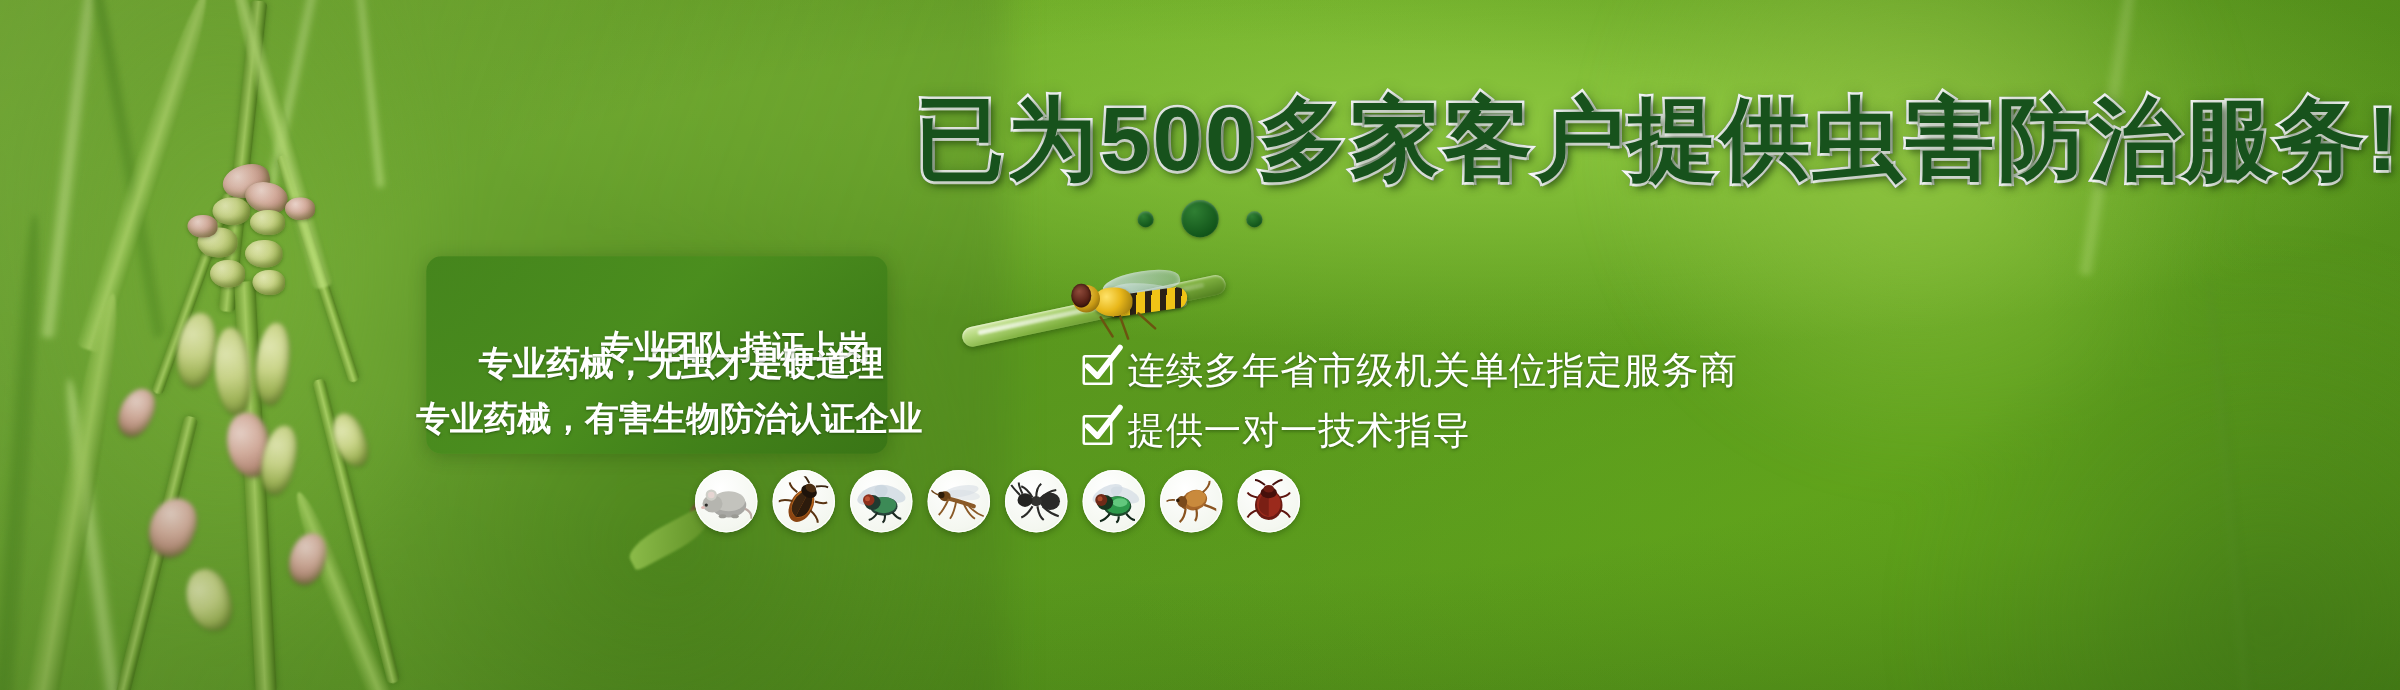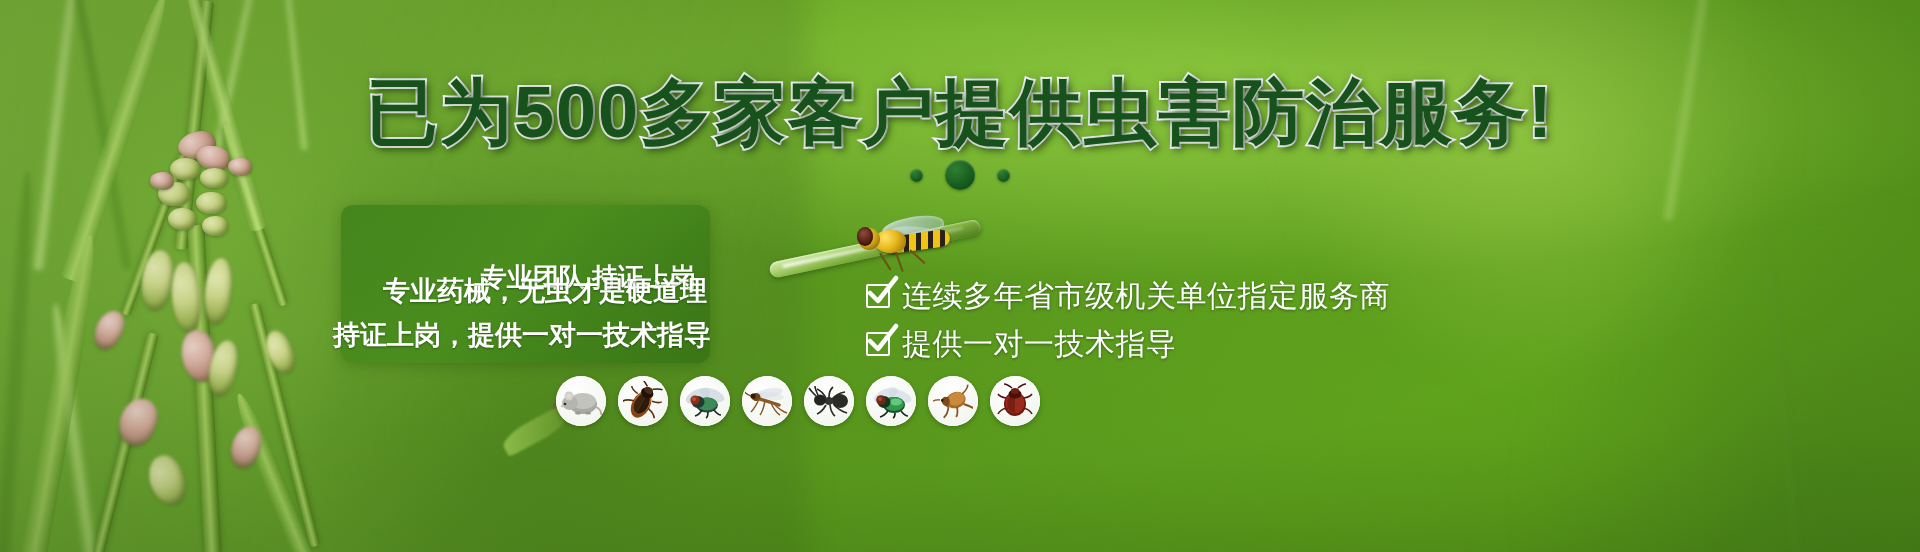--- a/index.html
+++ b/index.html
@@ -116,21 +116,21 @@
   }
   .hf-wing.w2 { top:12px; left:40px; transform:rotate(4deg); opacity:.62; }
   .hf-leg {
     position:absolute; width:20px; height:2px; background:#6b5410;
     border-radius:2px; transform-origin:left center;
   }
 
   
   #headline {
     position:absolute; left:0; top:76px; width:1920px;
-    text-align:center;
+    text-align:right;
     font-size:72px; line-height:1;
     font-weight:bold;
     letter-spacing:2px;
     color:#17521c;
     -webkit-text-stroke:4px #ffffff;
     paint-order:stroke fill;
     text-shadow:
       0 2px 0 rgba(255,255,255,.55),
       3px 4px 6px rgba(18,48,6,.55),
       0 0 12px rgba(10,40,0,.35);
@@ -289,21 +289,21 @@
     <span class="d s"></span>
     <span class="d m"></span>
     <span class="d s"></span>
   </div>
 
   <div id="panel">
     <div class="line l1">专业团队,持证上岗</div>
   </div>
   <div id="panel-overflow">
     <div class="line l2" style="position:absolute;left:8px;top:68px;width:358px;text-align:right;color:#fff;font-weight:bold;font-size:27px;white-space:nowrap;text-shadow:0 1px 2px rgba(15,45,5,.5);">专业药械，无虫才是硬道理</div>
-    <div class="line l3" style="position:absolute;left:-8px;top:112px;width:374px;text-align:right;color:#fff;font-weight:bold;font-size:27px;white-space:nowrap;text-shadow:0 1px 2px rgba(15,45,5,.5);">持证上岗，提供一对一技术指导</div>
+    <div class="line l3" style="position:absolute;left:-8px;top:112px;width:374px;text-align:right;color:#fff;font-weight:bold;font-size:27px;white-space:nowrap;text-shadow:0 1px 2px rgba(15,45,5,.5);">专业药械，有害生物防治认证企业</div>
   </div>
 
   <div id="checklist">
     <div class="check-row">
       <span class="check-box">
         <span class="sq"></span>
         <svg width="34" height="34" viewBox="0 0 34 34">
             <path d="M5 18 L13 26 L31 3" stroke="#ffffff" stroke-width="4.5" fill="none" stroke-linecap="round" stroke-linejoin="round"></path>
           </svg>
       </span>

